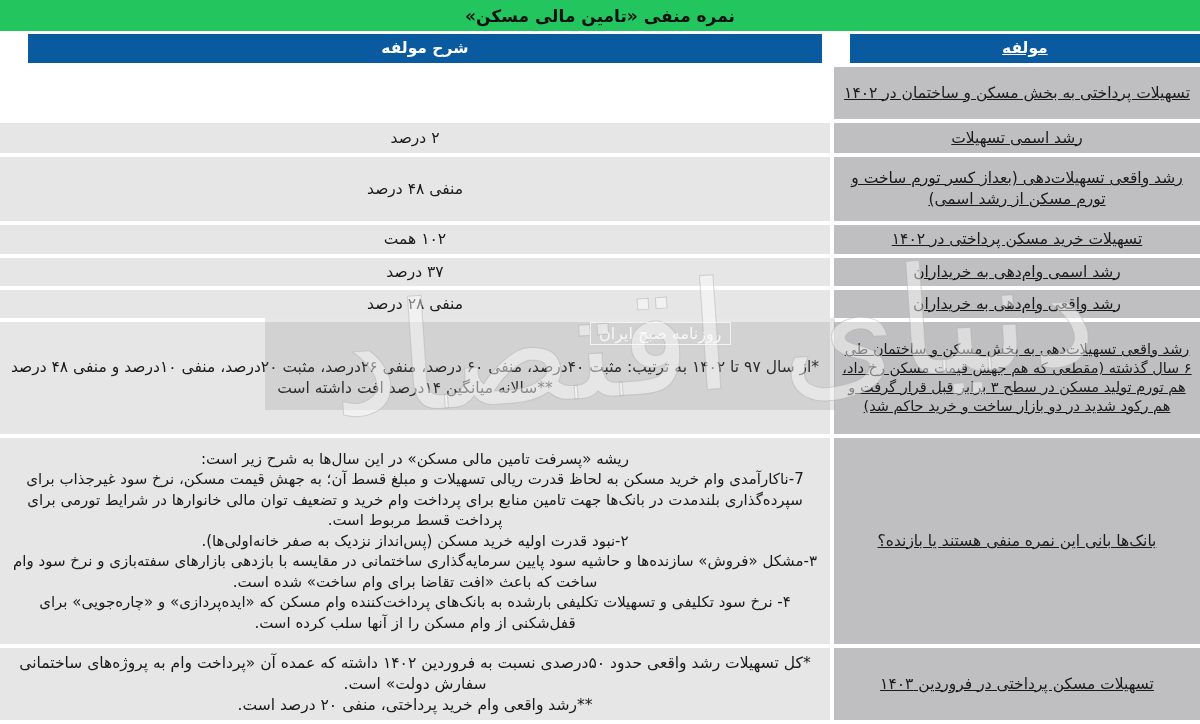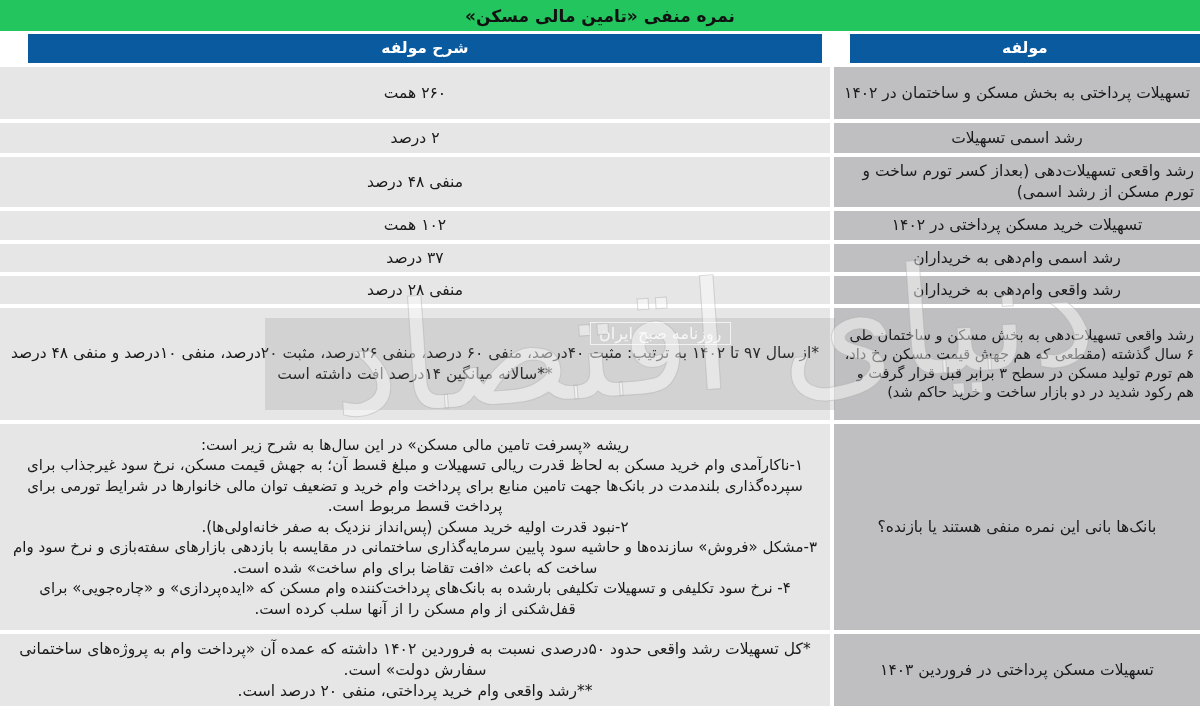--- a/index.html
+++ b/index.html
@@ -40,25 +40,26 @@
       flex-direction: row;
       margin-bottom: 4px;
     }
     .cell-label {
       width: 366px;
       margin-left: 4px;
       background: #bfbfc1;
       display: flex;
       align-items: center;
       justify-content: center;
-      text-align: right;
+      text-align: center;
       font-size: 15.5px;
       line-height: 21px;
       padding: 10px 6px;
       box-sizing: border-box;
+      text-decoration: underline;
     }
     .cell-desc {
       width: 830px;
       background: #e6e6e6;
       display: flex;
       flex-direction: column;
       align-items: center;
       justify-content: center;
       text-align: center;
       font-size: 15.5px;
@@ -118,33 +119,30 @@
 </div>
 
 <div class="table">
   <div class="row header-row">
     <div class="cell-label">مولفه</div>
     <div class="cell-desc">شرح مولفه</div>
   </div>
 
   <div class="row" style="height:52px;">
     <div class="cell-label">تسهیلات پرداختی به بخش مسکن و ساختمان در ۱۴۰۲</div>
-    <div class="cell-desc">
-      <span class="line">۲۶۰ همت</span>
-    </div>
   </div>
 
   <div class="row" style="height:30px;">
     <div class="cell-label">رشد اسمی تسهیلات</div>
     <div class="cell-desc">
       <span class="line">۲ درصد</span>
     </div>
   </div>
 
-  <div class="row" style="height:50px;border-radius:15px;">
+  <div class="row" style="height:64px;border-radius:15px;">
     <div class="cell-label">رشد واقعی تسهیلات‌دهی (بعداز کسر تورم ساخت و تورم مسکن از رشد اسمی)</div>
     <div class="cell-desc">
       <span class="line">منفی ۴۸ درصد</span>
     </div>
   </div>
 
   <div class="row" style="height:29px;">
     <div class="cell-label">تسهیلات خرید مسکن پرداختی در ۱۴۰۲</div>
     <div class="cell-desc">
       <span class="line">۱۰۲ همت</span>
@@ -170,21 +168,21 @@
     <div class="cell-desc">
       <span class="line">*از سال ۹۷ تا ۱۴۰۲ به ترتیب: مثبت ۴۰درصد، منفی ۶۰ درصد، منفی ۲۶درصد، مثبت ۲۰درصد، منفی ۱۰درصد و منفی ۴۸ درصد</span>
       <span class="line">**سالانه میانگین ۱۴درصد افت داشته است</span>
     </div>
   </div>
 
   <div class="row" style="height:206px;">
     <div class="cell-label">بانک‌ها بانی این نمره منفی هستند یا بازنده؟</div>
     <div class="cell-desc" style="font-size:15px; line-height:20.5px;">
       <span class="line">ریشه «پسرفت تامین مالی مسکن» در این سال‌ها به شرح زیر است:</span>
-      <span class="line">۱-ناکارآمدی وام خرید مسکن به لحاظ قدرت ریالی تسهیلات و مبلغ قسط آن؛ به جهش قیمت مسکن، نرخ سود غیرجذاب برای سپرده‌گذاری بلندمدت در بانک‌ها جهت تامین منابع برای پرداخت وام خرید و تضعیف توان مالی خانوارها در شرایط تورمی برای پرداخت قسط مربوط است.</span>
+      <span class="line">7-ناکارآمدی وام خرید مسکن به لحاظ قدرت ریالی تسهیلات و مبلغ قسط آن؛ به جهش قیمت مسکن، نرخ سود غیرجذاب برای سپرده‌گذاری بلندمدت در بانک‌ها جهت تامین منابع برای پرداخت وام خرید و تضعیف توان مالی خانوارها در شرایط تورمی برای پرداخت قسط مربوط است.</span>
       <span class="line">۲-نبود قدرت اولیه خرید مسکن (پس‌انداز نزدیک به صفر خانه‌اولی‌ها).</span>
       <span class="line">۳-مشکل «فروش» سازنده‌ها و حاشیه سود پایین سرمایه‌گذاری ساختمانی در مقایسه با بازدهی بازارهای سفته‌بازی و نرخ سود وام ساخت که باعث «افت تقاضا برای وام ساخت» شده است.</span>
       <span class="line">۴- نرخ سود تکلیفی و تسهیلات تکلیفی بارشده به بانک‌های پرداخت‌کننده وام مسکن که «ایده‌پردازی» و «چاره‌جویی» برای قفل‌شکنی از وام مسکن را از آنها سلب کرده است.</span>
     </div>
   </div>
 
   <div class="row" style="height:72px;">
     <div class="cell-label">تسهیلات مسکن پرداختی در فروردین ۱۴۰۳</div>
     <div class="cell-desc">
       <span class="line">*کل تسهیلات رشد واقعی حدود ۵۰درصدی نسبت به فروردین ۱۴۰۲ داشته که عمده آن «پرداخت وام به پروژه‌های ساختمانی سفارش دولت» است.</span>

